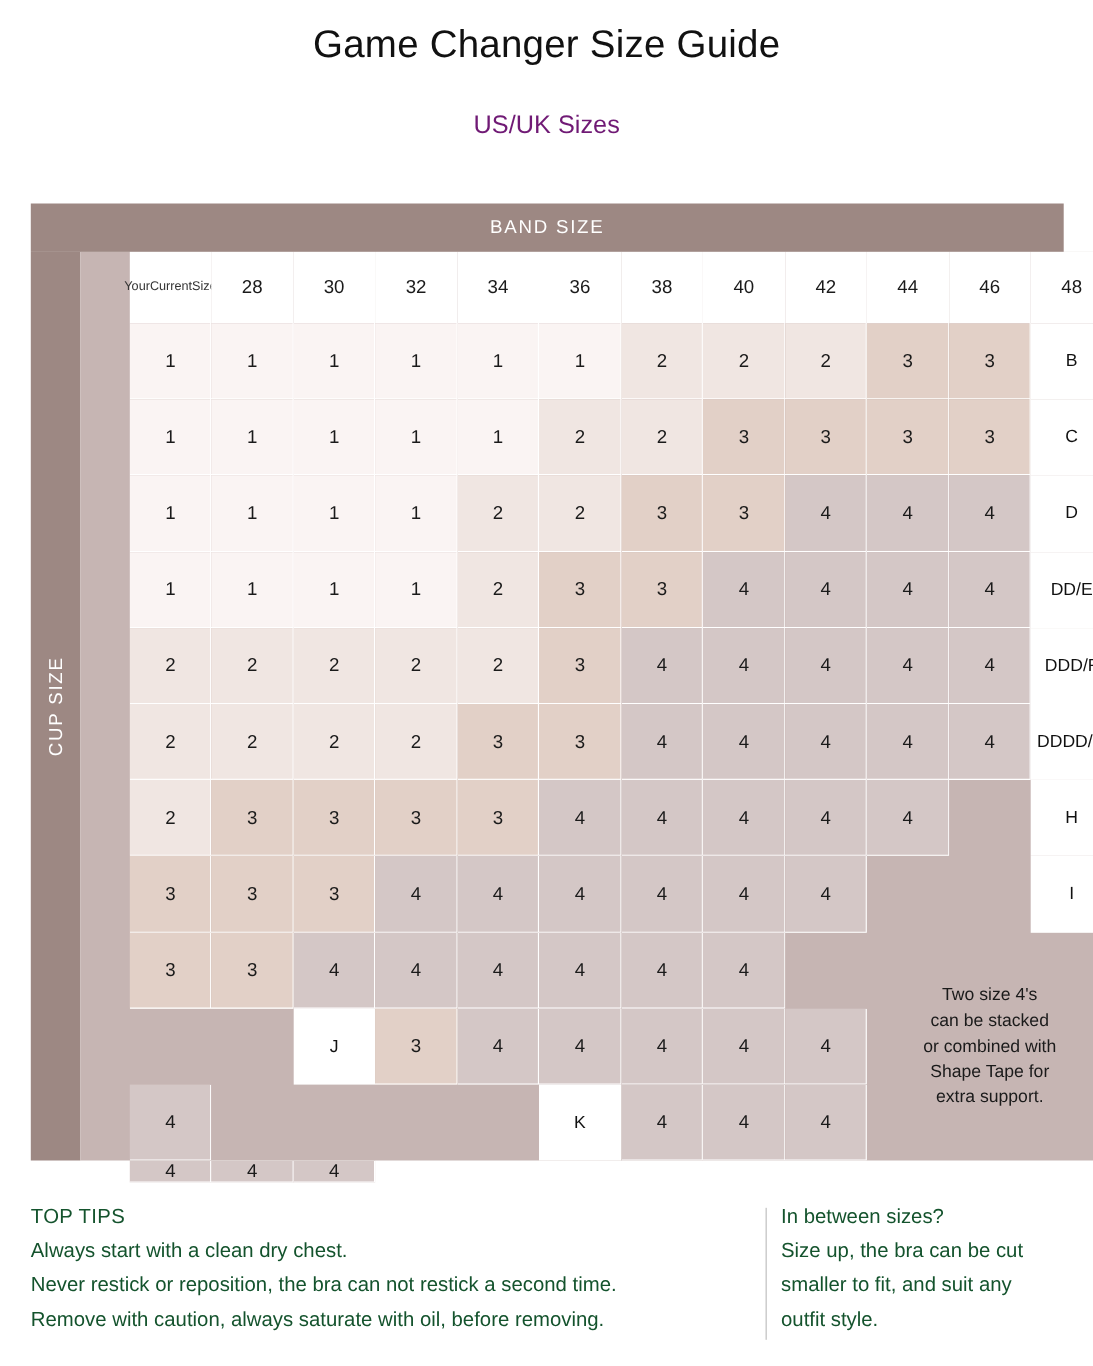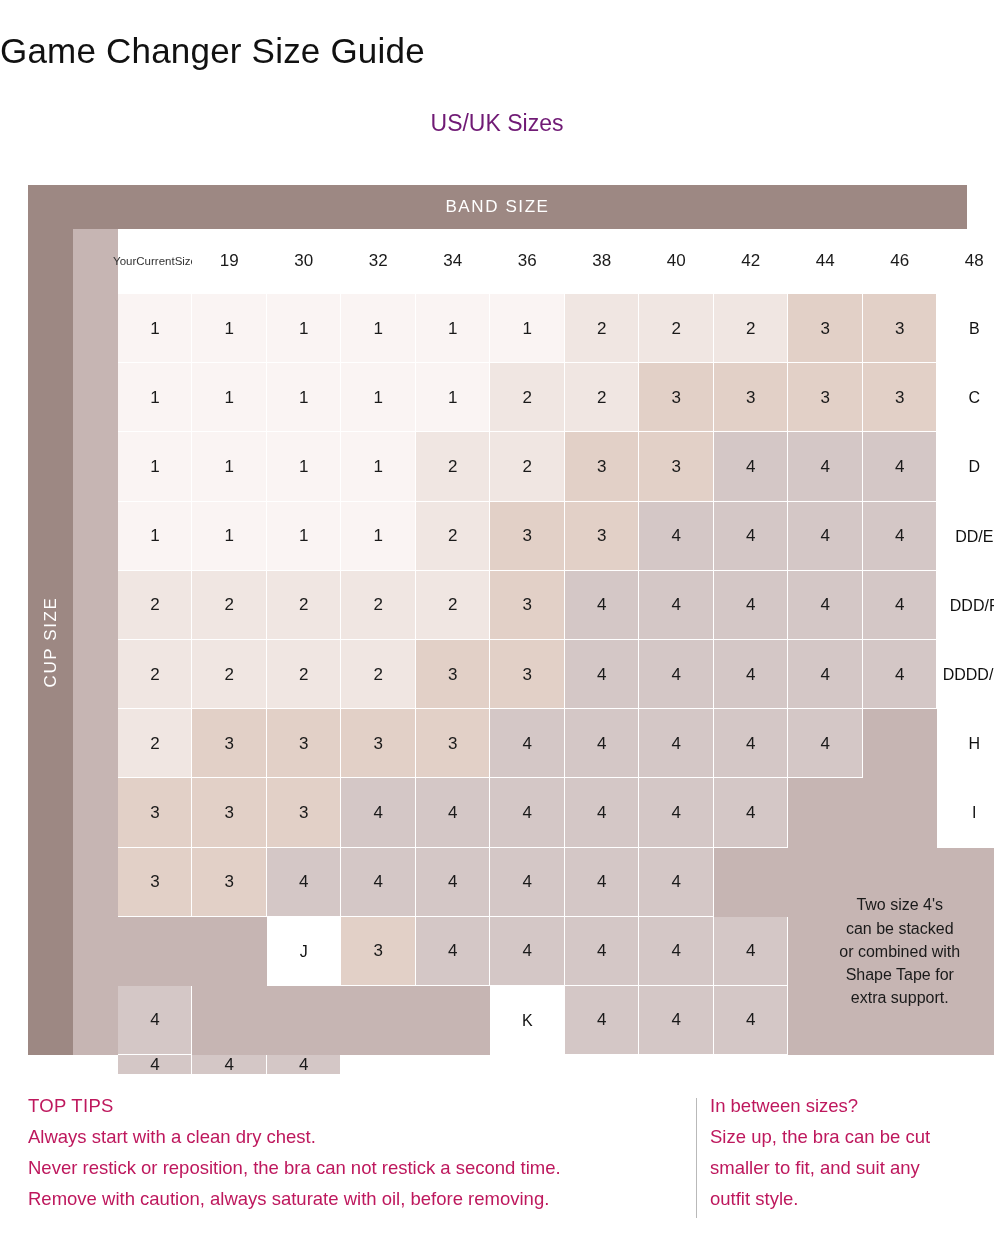--- a/index.html
+++ b/index.html
@@ -12,27 +12,27 @@
     width: 994px;
     height: 1242px;
     font-family: "Liberation Sans", sans-serif;
     color: #1a1a1a;
     overflow: hidden;
     position: relative;
   }
 
   
   .page-title {
-    text-align: left;
+    text-align: center;
     font-size: 35px;
     font-weight: 400;
     letter-spacing: 0.2px;
     color: #111111;
     margin: 0;
-    padding-top: 32px;
+    padding-top: 22px;
     line-height: 1.1;
   }
   .page-subtitle {
     text-align: center;
     font-size: 23px;
     font-weight: 400;
     color: #701a75;
     margin: 0;
     padding-top: 40px;
     line-height: 1.1;
@@ -165,21 +165,21 @@
   }
   .tips-right {
     position: absolute;
     left: 682px;
     top: 0;
     width: 270px;
   }
   .tip-line {
     font-size: 18.5px;
     line-height: 1.68;
-    color: #be185d;
+    color: #14532d;
   }
   .tip-line.heading {
     letter-spacing: 0.3px;
   }
 </style>
 </head>
 <body>
 
 <h1 class="page-title">Game Changer Size Guide</h1>
 <div class="page-subtitle">US/UK Sizes</div>
@@ -193,21 +193,21 @@
   <div class="cup-header">
     <span class="cup-header-label">CUP SIZE</span>
   </div>
 
   <div class="grid" id="grid">
       <div class="cell hcell corner">
         <div>Your</div>
         <div>Current</div>
         <div>Size</div>
       </div>
-      <div class="cell hcell">19</div>
+      <div class="cell hcell">28</div>
       <div class="cell hcell">30</div>
       <div class="cell hcell">32</div>
       <div class="cell hcell">34</div>
       <div class="cell hcell">36</div>
       <div class="cell hcell">38</div>
       <div class="cell hcell">40</div>
       <div class="cell hcell">42</div>
       <div class="cell hcell">44</div>
       <div class="cell hcell">46</div>
       <div class="cell hcell">48</div>

